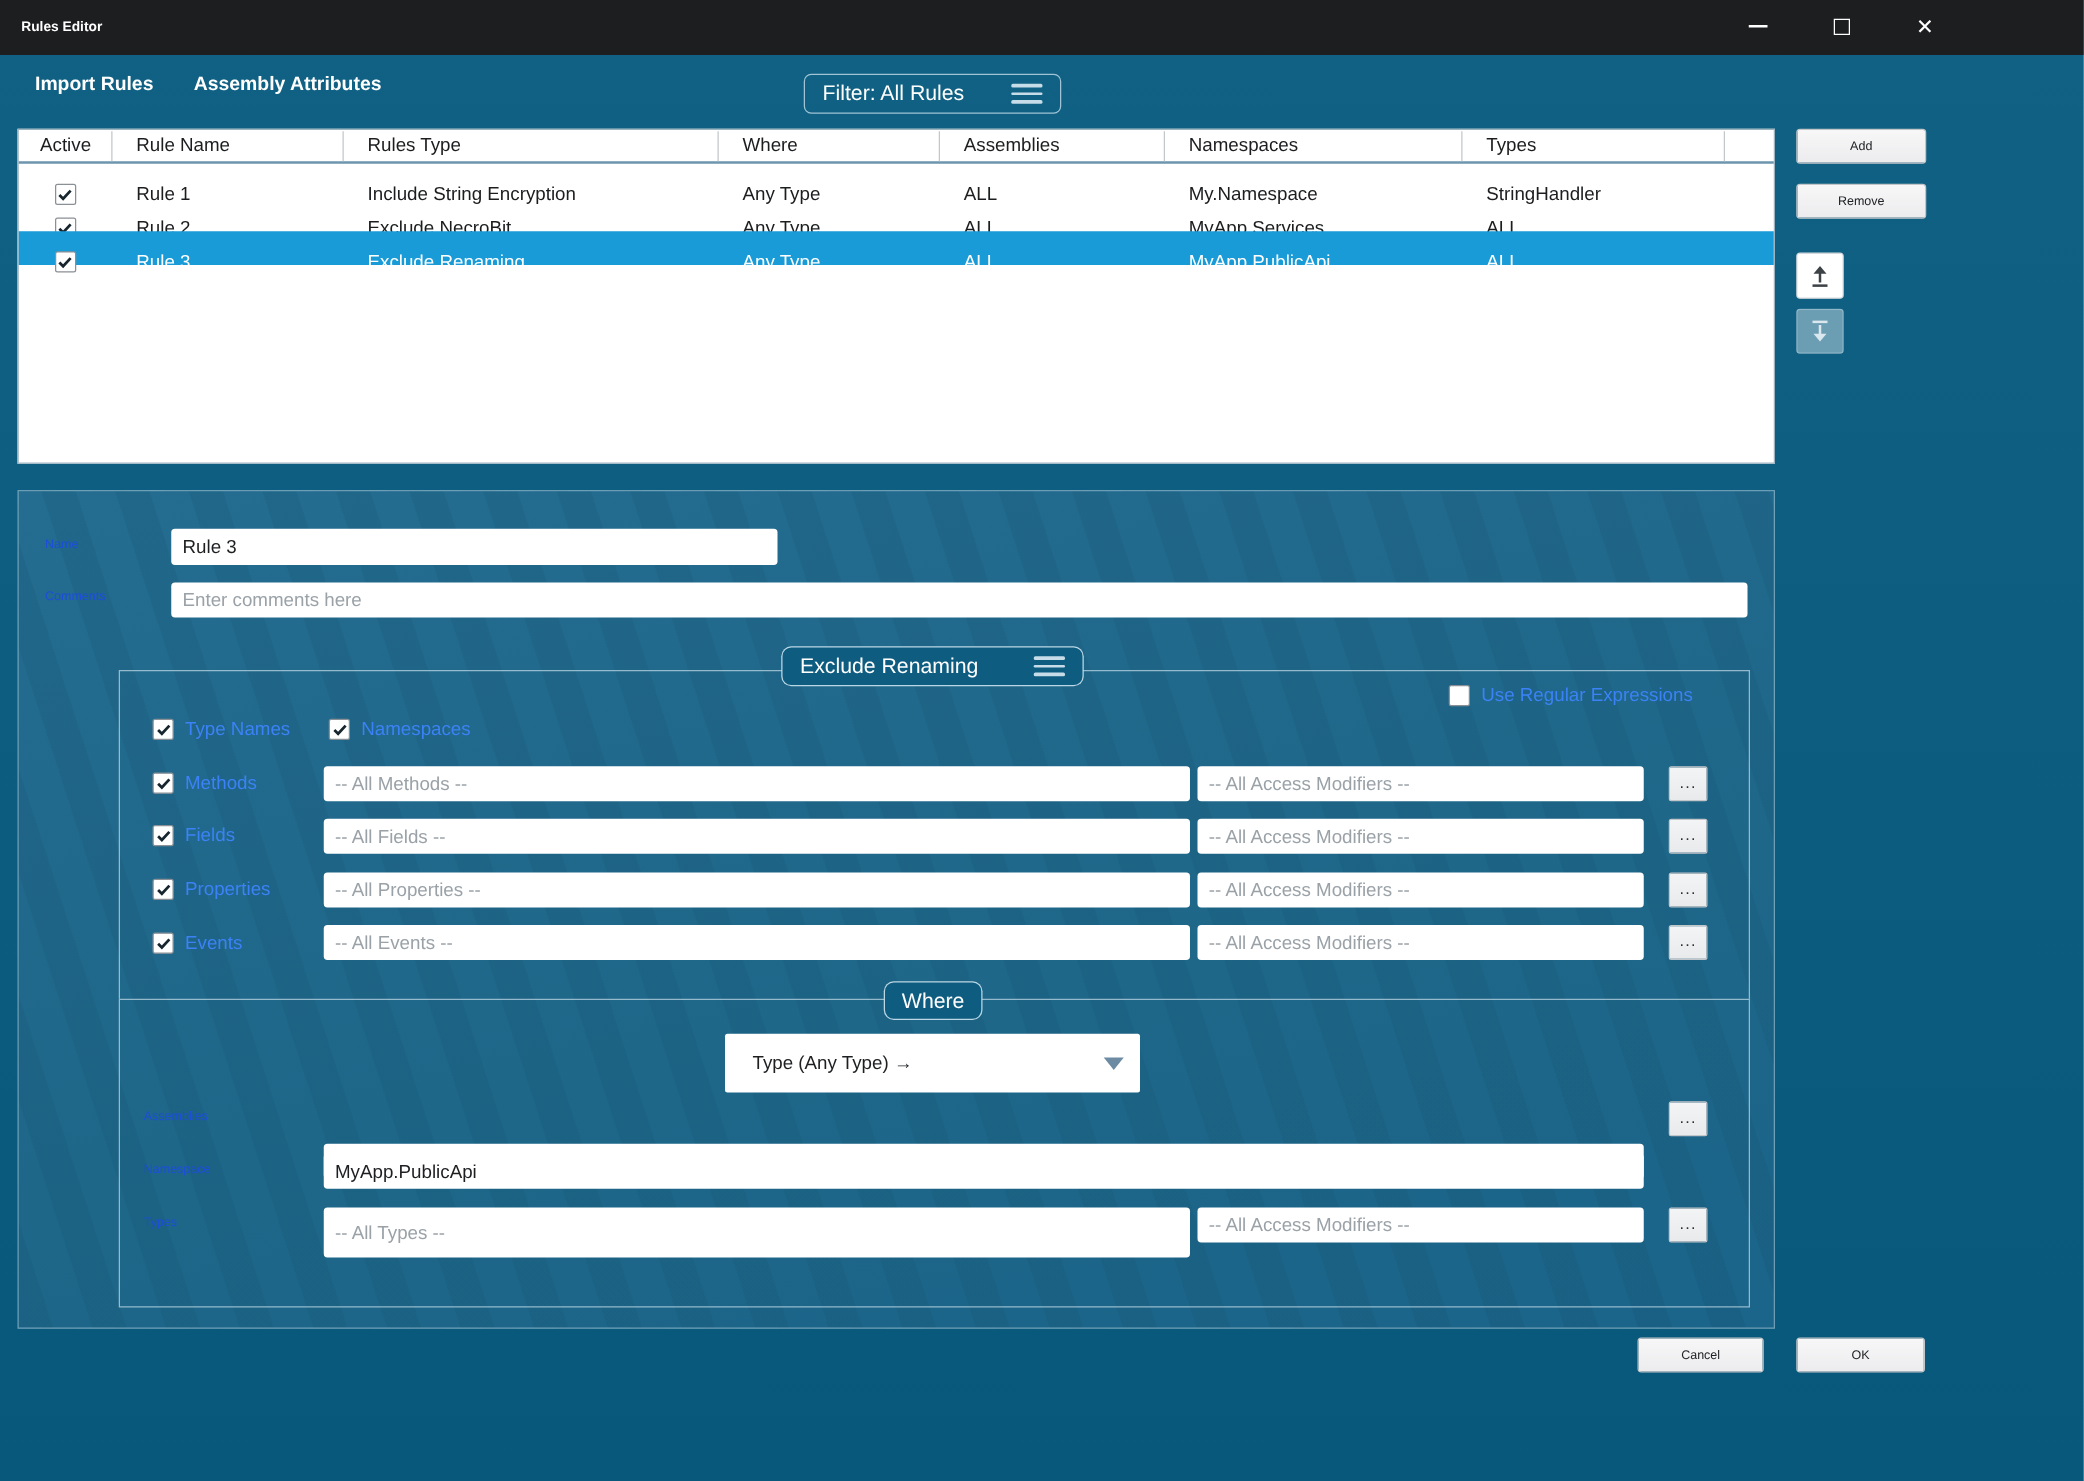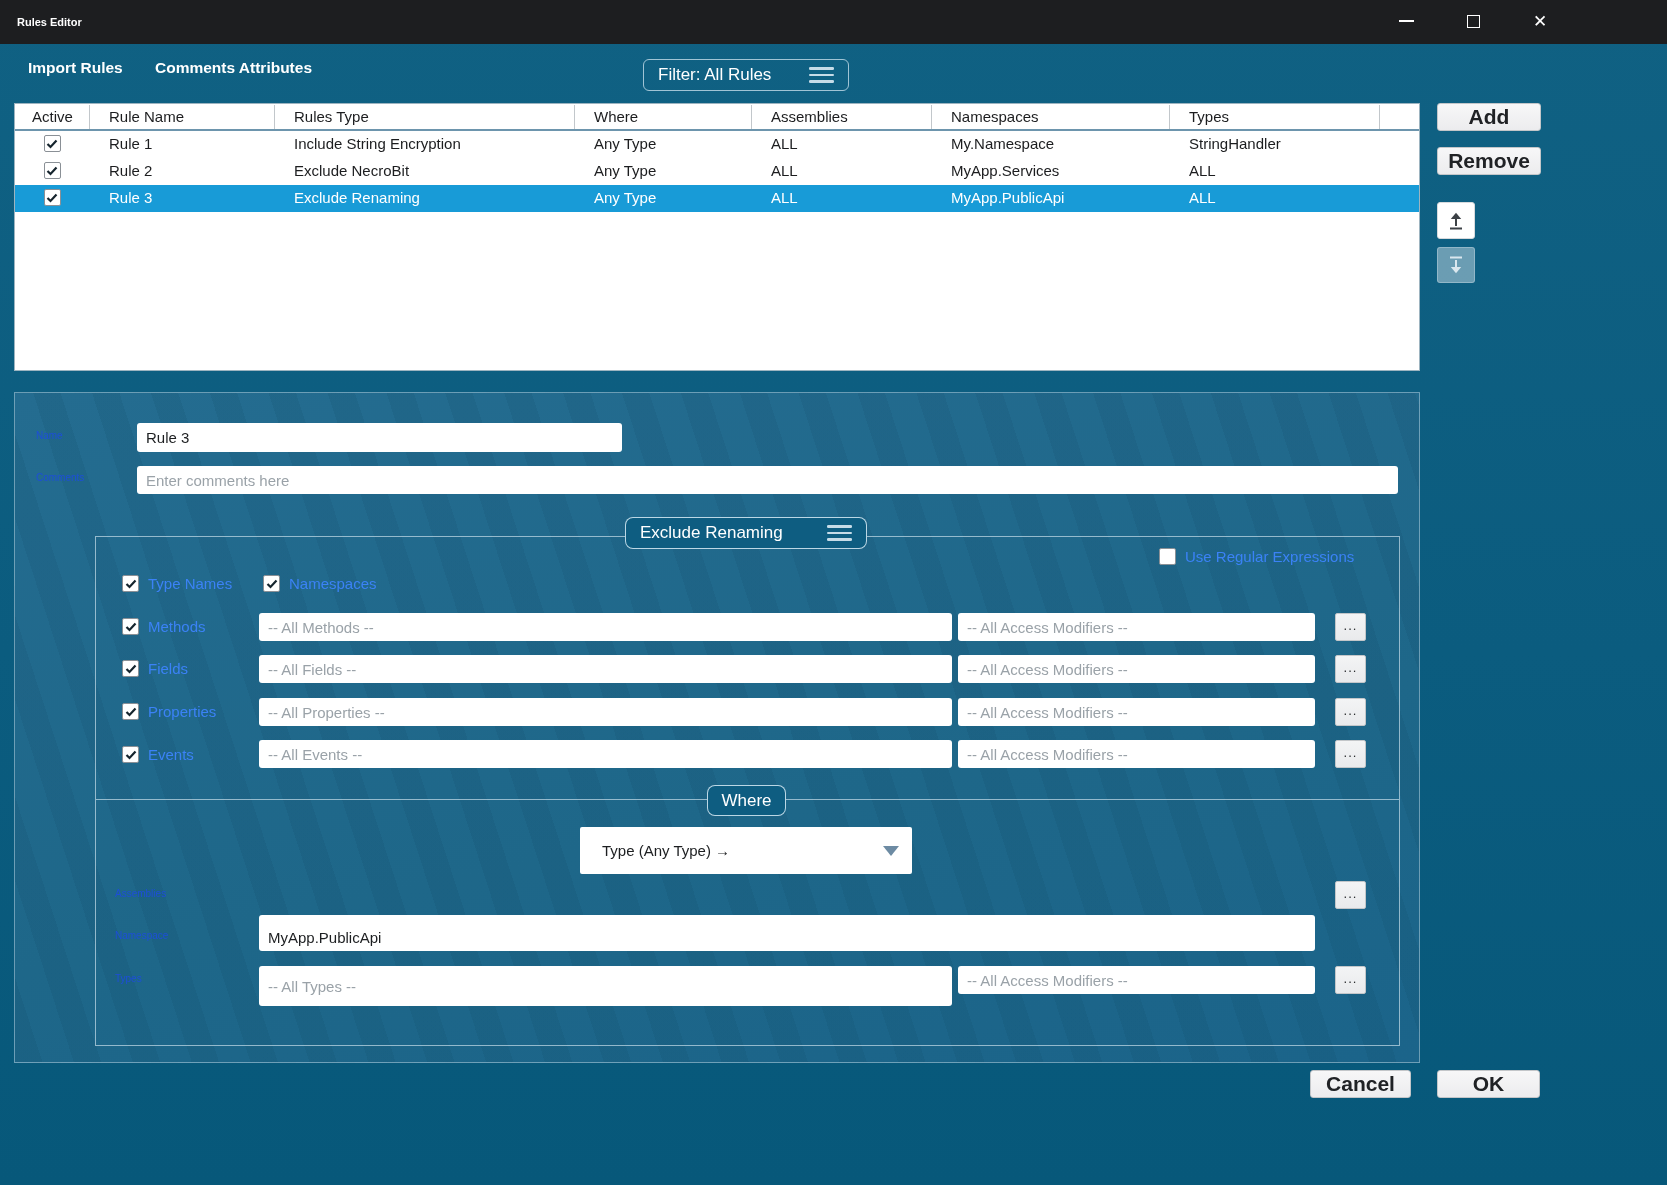--- a/index.html
+++ b/index.html
@@ -42,21 +42,21 @@
 
   
   .table {
     position:absolute; left:14px; top:103px; width:1406px; height:268px;
     background:#ffffff; border:1px solid #9db4c0; color:#1c1d1f; font-size:15px;
   }
   .thead { position:relative; height:27px; border-bottom:2px solid #6d95ad; }
   .thead .cell { position:absolute; top:4px; white-space:nowrap; }
   .vsep { position:absolute; top:1px; width:1px; height:24px; background:#c2c7cb; }
   .trow { position:relative; height:27px; display:block; }
-  .trow .cell { position:absolute; top:4px; white-space:nowrap; }
+  .trow .cell { position:absolute; top:16px; white-space:nowrap; }
   .trow.selected { background:#189bd7; color:#ffffff; }
   .c-active { left:0; width:74px; display:flex; justify-content:center; top:4px; }
   .c-name  { left:94px; }
   .c-type  { left:279px; }
   .c-where { left:579px; }
   .c-asm   { left:756px; }
   .c-ns    { left:936px; }
   .c-types { left:1174px; }
   .h-active { left:17px; }
 
@@ -66,21 +66,21 @@
     border-radius:2px; display:inline-flex; align-items:center; justify-content:center;
     cursor:pointer; flex:0 0 auto;
   }
   .cb svg { display:none; }
   .cb.checked svg { display:block; }
 
   
   .btn {
     display:flex; align-items:center; justify-content:center;
     background:linear-gradient(#f7f7f8,#ececee); border:1px solid #c3c6c9;
-    border-radius:3px; color:#202225; font-size:21px; font-family:inherit; cursor:pointer;font-weight:bold;
+    border-radius:3px; color:#202225; font-size:10px; font-family:inherit; cursor:pointer;
   }
   .btn-add    { left:1437px; top:103px; width:104px; height:28px; }
   .btn-remove { left:1437px; top:147px; width:104px; height:28px; }
   .btn-up   { left:1437px; top:202px; width:38px; height:37px; background:#ffffff; border:1px solid #d7dadd; }
   .btn-down { left:1437px; top:247px; width:38px; height:36px; background:rgba(236,244,249,0.42); border:1px solid rgba(220,232,240,0.35); }
   .btn-down svg { opacity:0.85; }
 
   
   .panel {
     position:absolute; left:14px; top:392px; width:1406px; height:671px;
@@ -142,21 +142,21 @@
   </span>
 <span class="win-btn" style="left:1456px;">
     <span class="glyph-max"></span>
   </span>
 <span class="win-btn" style="left:1523px;">
     <span class="glyph-close">✕</span>
   </span>
 
 <div class="menubar">
   <span class="menu-item" style="left:28px;">Import Rules</span>
-  <span class="menu-item" style="left:155px;">Comments Attributes</span>
+  <span class="menu-item" style="left:155px;">Assembly Attributes</span>
 </div>
 
 <div class="pill-btn filter-btn abs">
   <span>Filter: All Rules</span>
   <span class="burger">
       <i></i>
       <i></i>
       <i></i>
     </span>
 </div>

